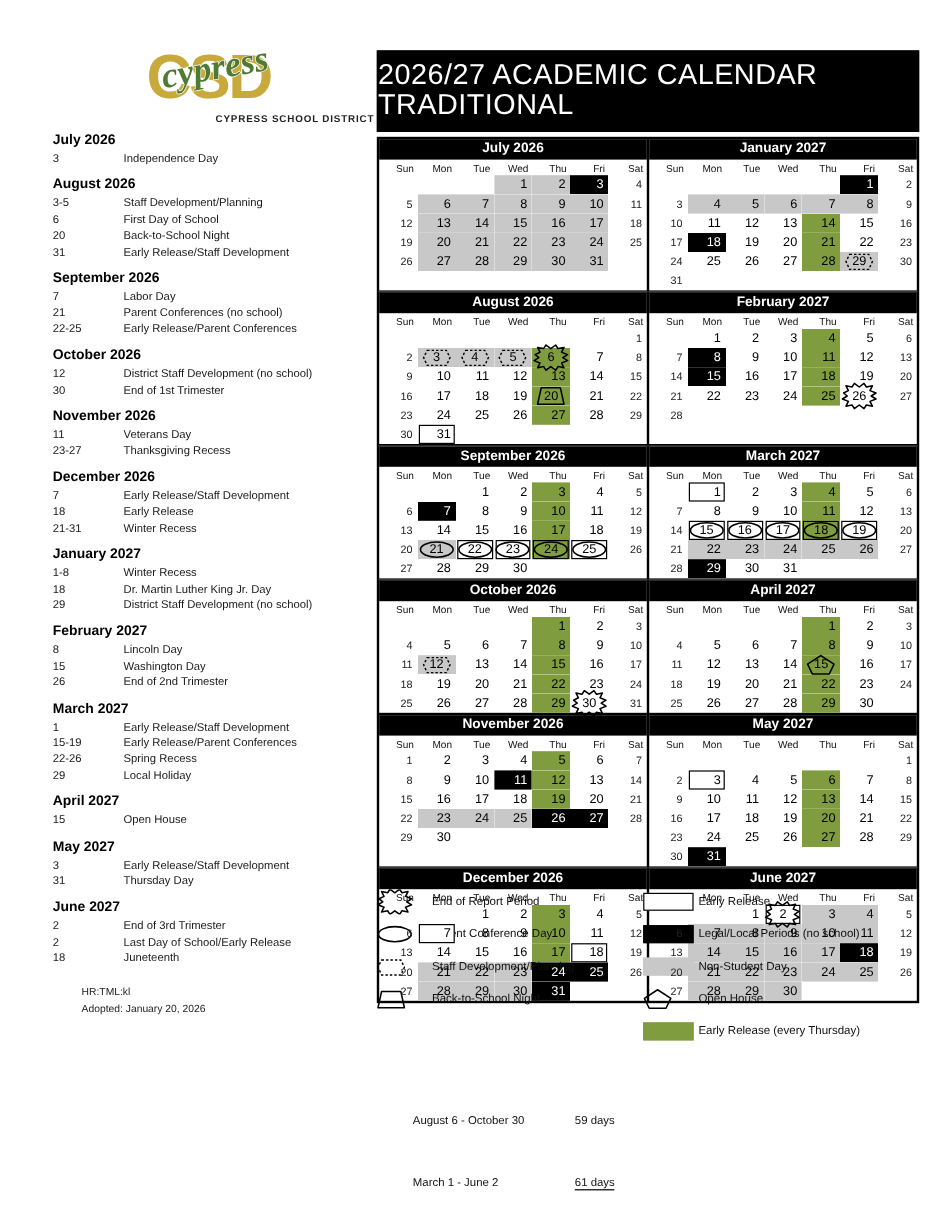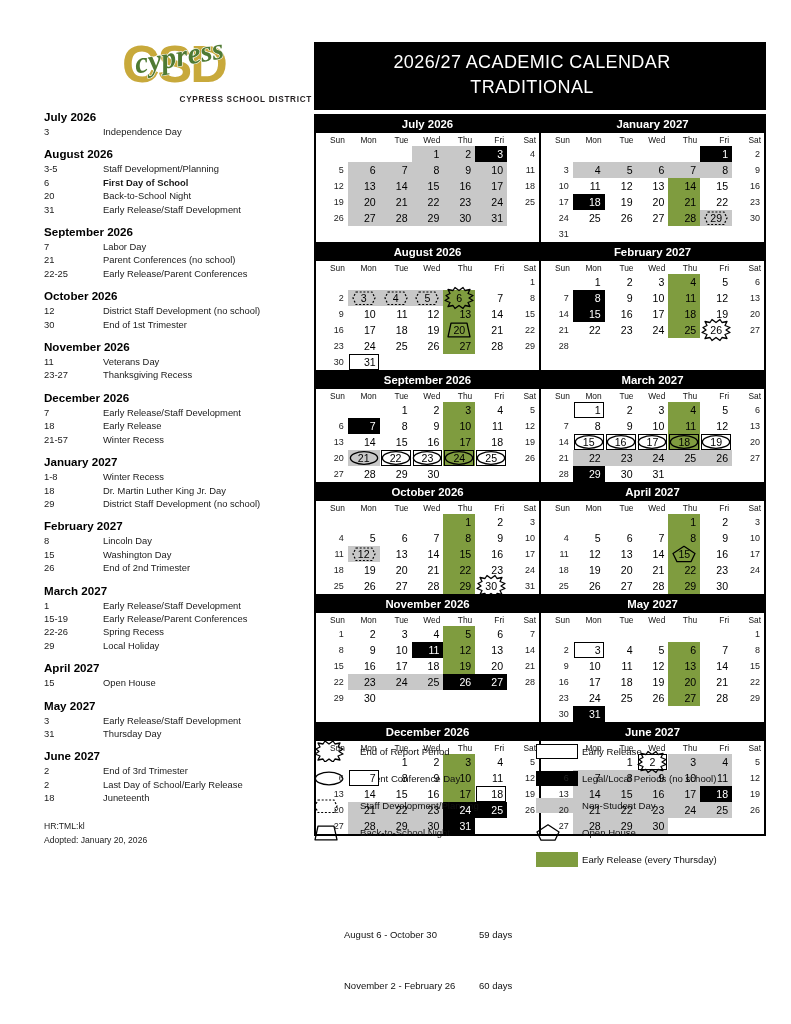--- a/index.html
+++ b/index.html
@@ -27,31 +27,31 @@
   }
 
   .month-block { margin-bottom:9px; }
   .month-head {
     font-size:11.6px; font-weight:bold; color:#000;
     margin-bottom:2px;
   }
   .ev-row { display:flex; font-size:9.4px; line-height:13.4px; color:#1a1a1a; }
   .ev-date { width:45px; flex:0 0 45px; }
   .ev-desc { flex:1;padding-left:14px; }
-  .ev-row.bold .ev-desc { font-weight:bold; }
-
-  .footnote { margin-top:14px; font-size:8.6px; line-height:14px; color:#222; }
+  .ev-row.bold .ev-desc { font-weight:normal; }
+
+  .footnote { margin-top:14px; font-size:8.6px; line-height:14px; color:#222;margin-left:24px; }
 
   
   .right-col { position:absolute; left:314px; top:42px; width:452px; }
 
   .title-bar {
-    background:#000; color:#fff; text-align:center;
+    background:#000; color:#fff; text-align:left;
     padding:7px 16px 9px 0; line-height:25px;
-    font-size:18px; letter-spacing:0.4px;
+    font-size:24px; letter-spacing:0.4px;
     border:1px solid #000;
   }
   .title-bar .t1, .title-bar .t2 { display:block; }
 
   .cal-grid {
     margin-top:4px;
     border:1.6px solid #000;
     display:grid;
     grid-template-columns: 1fr 1fr;
     background:#fff;
@@ -214,21 +214,21 @@
           <div class="month-head">December 2026</div>
           <div class="ev-row">
             <span class="ev-date">7</span>
             <span class="ev-desc">Early Release/Staff Development</span>
           </div>
           <div class="ev-row">
             <span class="ev-date">18</span>
             <span class="ev-desc">Early Release</span>
           </div>
           <div class="ev-row">
-            <span class="ev-date">21-57</span>
+            <span class="ev-date">21-31</span>
             <span class="ev-desc">Winter Recess</span>
           </div>
         </div>
         <div class="month-block">
           <div class="month-head">January 2027</div>
           <div class="ev-row">
             <span class="ev-date">1-8</span>
             <span class="ev-desc">Winter Recess</span>
           </div>
           <div class="ev-row">
@@ -2027,24 +2027,20 @@
         </div>
       </div>
   </div>
 
   <div class="reporting">
     <div id="rp-rows">
         <div class="rp-row">
           <span class="rp-l">August 6 - October 30</span>
           <span class="rp-r"><span>59 days</span></span>
         </div>
-        <div class="rp-row">
-          <span class="rp-l">November 2 - February 26</span>
-          <span class="rp-r"><span>60 days</span></span>
-        </div>
         <div class="rp-row ul">
           <span class="rp-l">March 1 - June 2</span>
           <span class="rp-r"><span>61 days</span></span>
         </div>
         <div class="rp-row indent">
           <span class="rp-l">Student Days</span>
           <span class="rp-r"><span>180</span></span>
         </div>
         <div class="rp-row indent">
           <span class="rp-l">Teacher Days</span>

